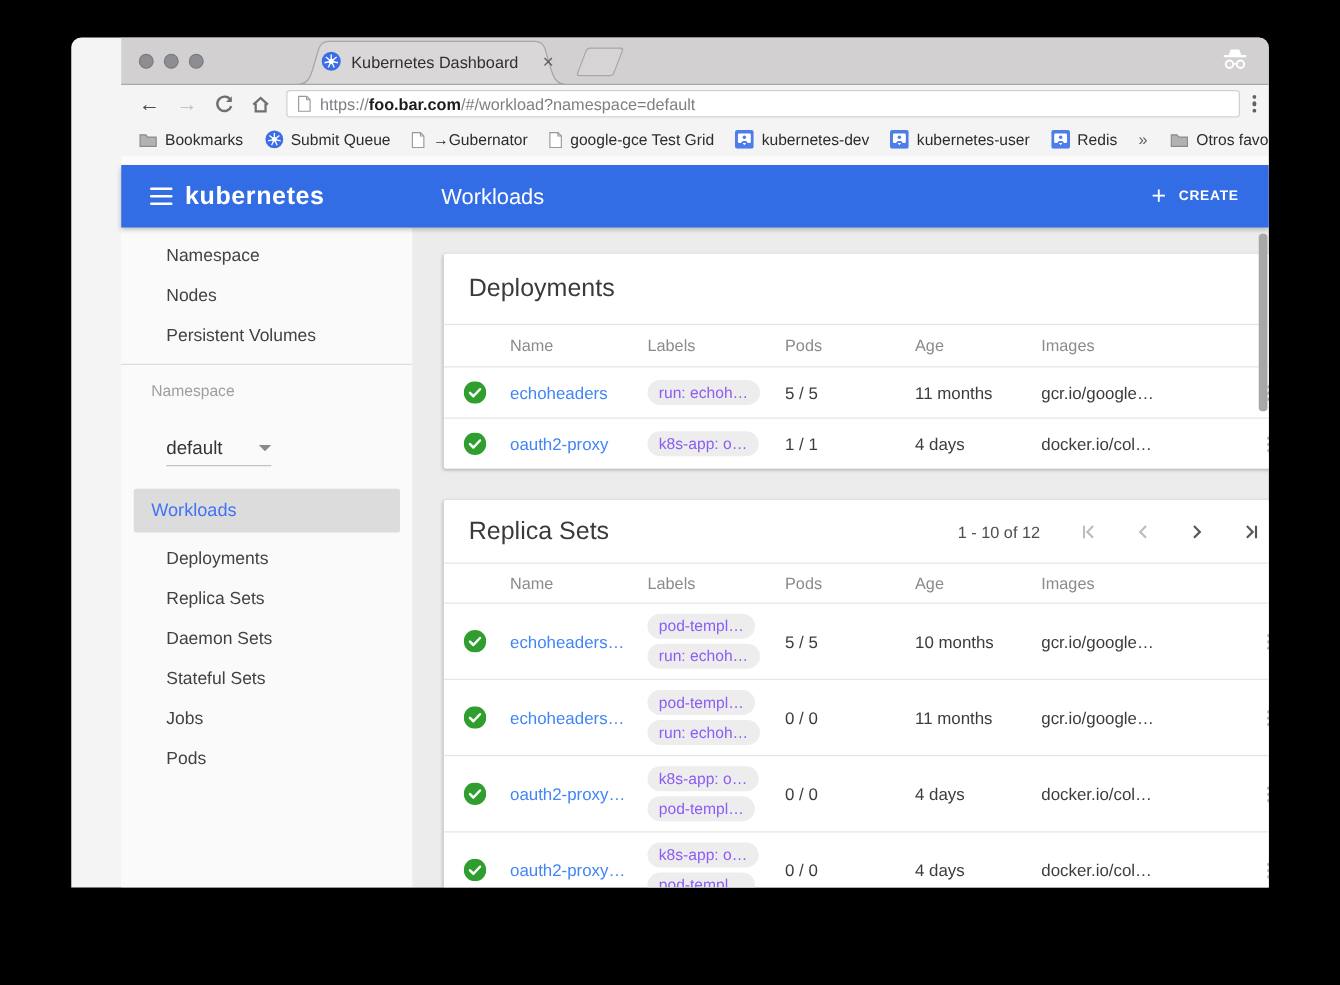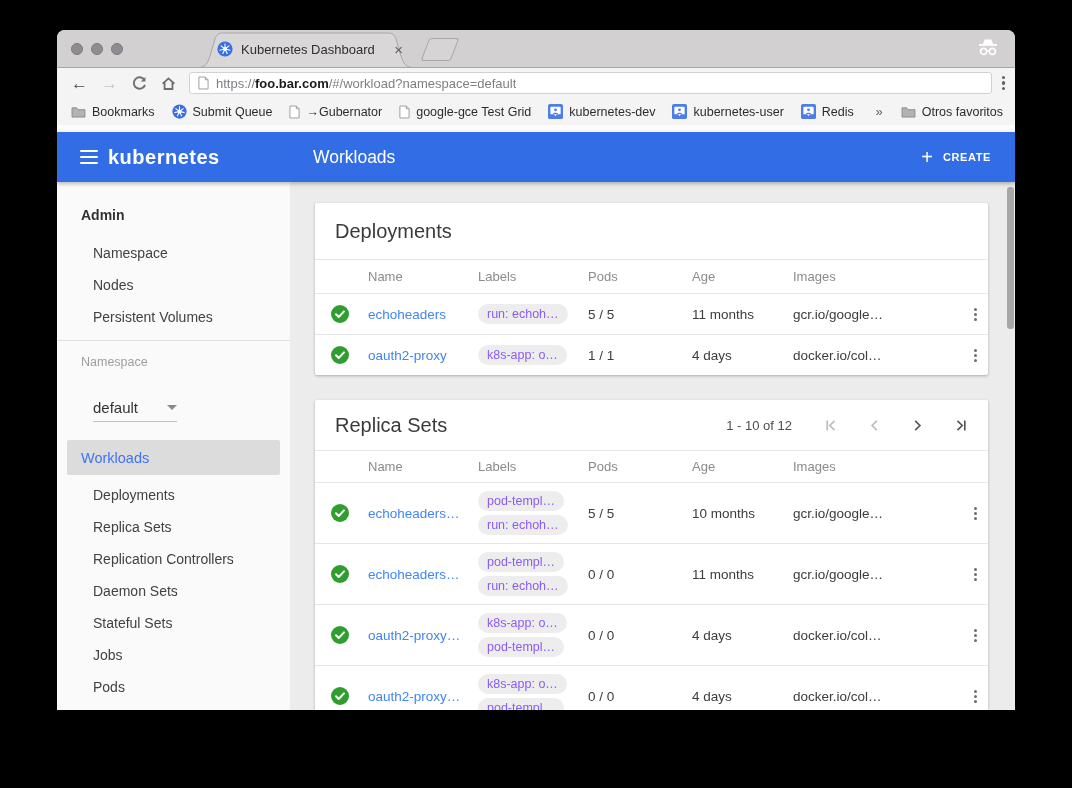--- a/index.html
+++ b/index.html
@@ -1,19 +1,19 @@
 <!DOCTYPE html>
 <html><head>
 <meta charset="utf-8">
 <style>
   html,body{margin:0;padding:0;background:#000;}
   *{box-sizing:border-box;font-family:"Liberation Sans",sans-serif;}
   .stage{position:relative;width:1072px;height:788px;background:#000;overflow:hidden;}
   .window{position:absolute;left:57px;top:30px;width:958px;height:680px;border-radius:8px 8px 0 0;
-          overflow:hidden;background:#f5f4f4;box-shadow:0 10px 30px rgba(0,0,0,.6);}
+          overflow:hidden;background:#f5f4f4;box-shadow:0 10px 30px rgba(0,0,0,.6);padding-left:40px;}
   
   .tabstrip{position:relative;height:38px;background:#d3d0d1;border-bottom:1px solid #a9a6a7;}
   .traffic{position:absolute;top:13px;left:14px;display:flex;gap:8px;}
   .traffic i{width:12px;height:12px;border-radius:50%;background:#8d8d92;border:1px solid #7a7a80;}
   .tabshape{position:absolute;left:0;top:0;}
   .tabcontent{position:absolute;left:160px;top:0;height:38px;display:flex;align-items:center;gap:8px;width:186px;}
   .tabtitle{font-size:13px;color:#2f2f31;white-space:nowrap;flex:1;}
   .tabclose{font-size:15px;color:#5f5f63;line-height:1;cursor:default;}
   .newtab{position:absolute;left:368px;top:8px;width:30px;height:23px;background:#d7d4d5;
           border:1px solid #a9a6a7;border-radius:3px;transform:skewX(-21deg);}
@@ -245,35 +245,33 @@
       <span class="pagetitle">Workloads</span>
       <div class="createbtn">
         <span class="plus">+</span>
         <span class="createlbl">CREATE</span>
       </div>
     </div>
 
     <div class="appbody">
 
       <div class="sidebar">
-        <div class="s-head">Admin</div>
         <div class="s-item" style="margin-top:6px">Namespace</div>
         <div class="s-item">Nodes</div>
         <div class="s-item">Persistent Volumes</div>
         <div class="s-div"></div>
         <div class="ns-label">Namespace</div>
         <div class="ns-select">
           <span class="ns-value">default</span>
           <span class="caret"></span>
         </div>
         <div class="s-selected">Workloads</div>
         <div class="s-sub">
           <div class="s-item">Deployments</div>
           <div class="s-item">Replica Sets</div>
-          <div class="s-item">Replication Controllers</div>
           <div class="s-item">Daemon Sets</div>
           <div class="s-item">Stateful Sets</div>
           <div class="s-item">Jobs</div>
           <div class="s-item">Pods</div>
         </div>
       </div>
 
       <div class="content">
 
         <div class="card">

